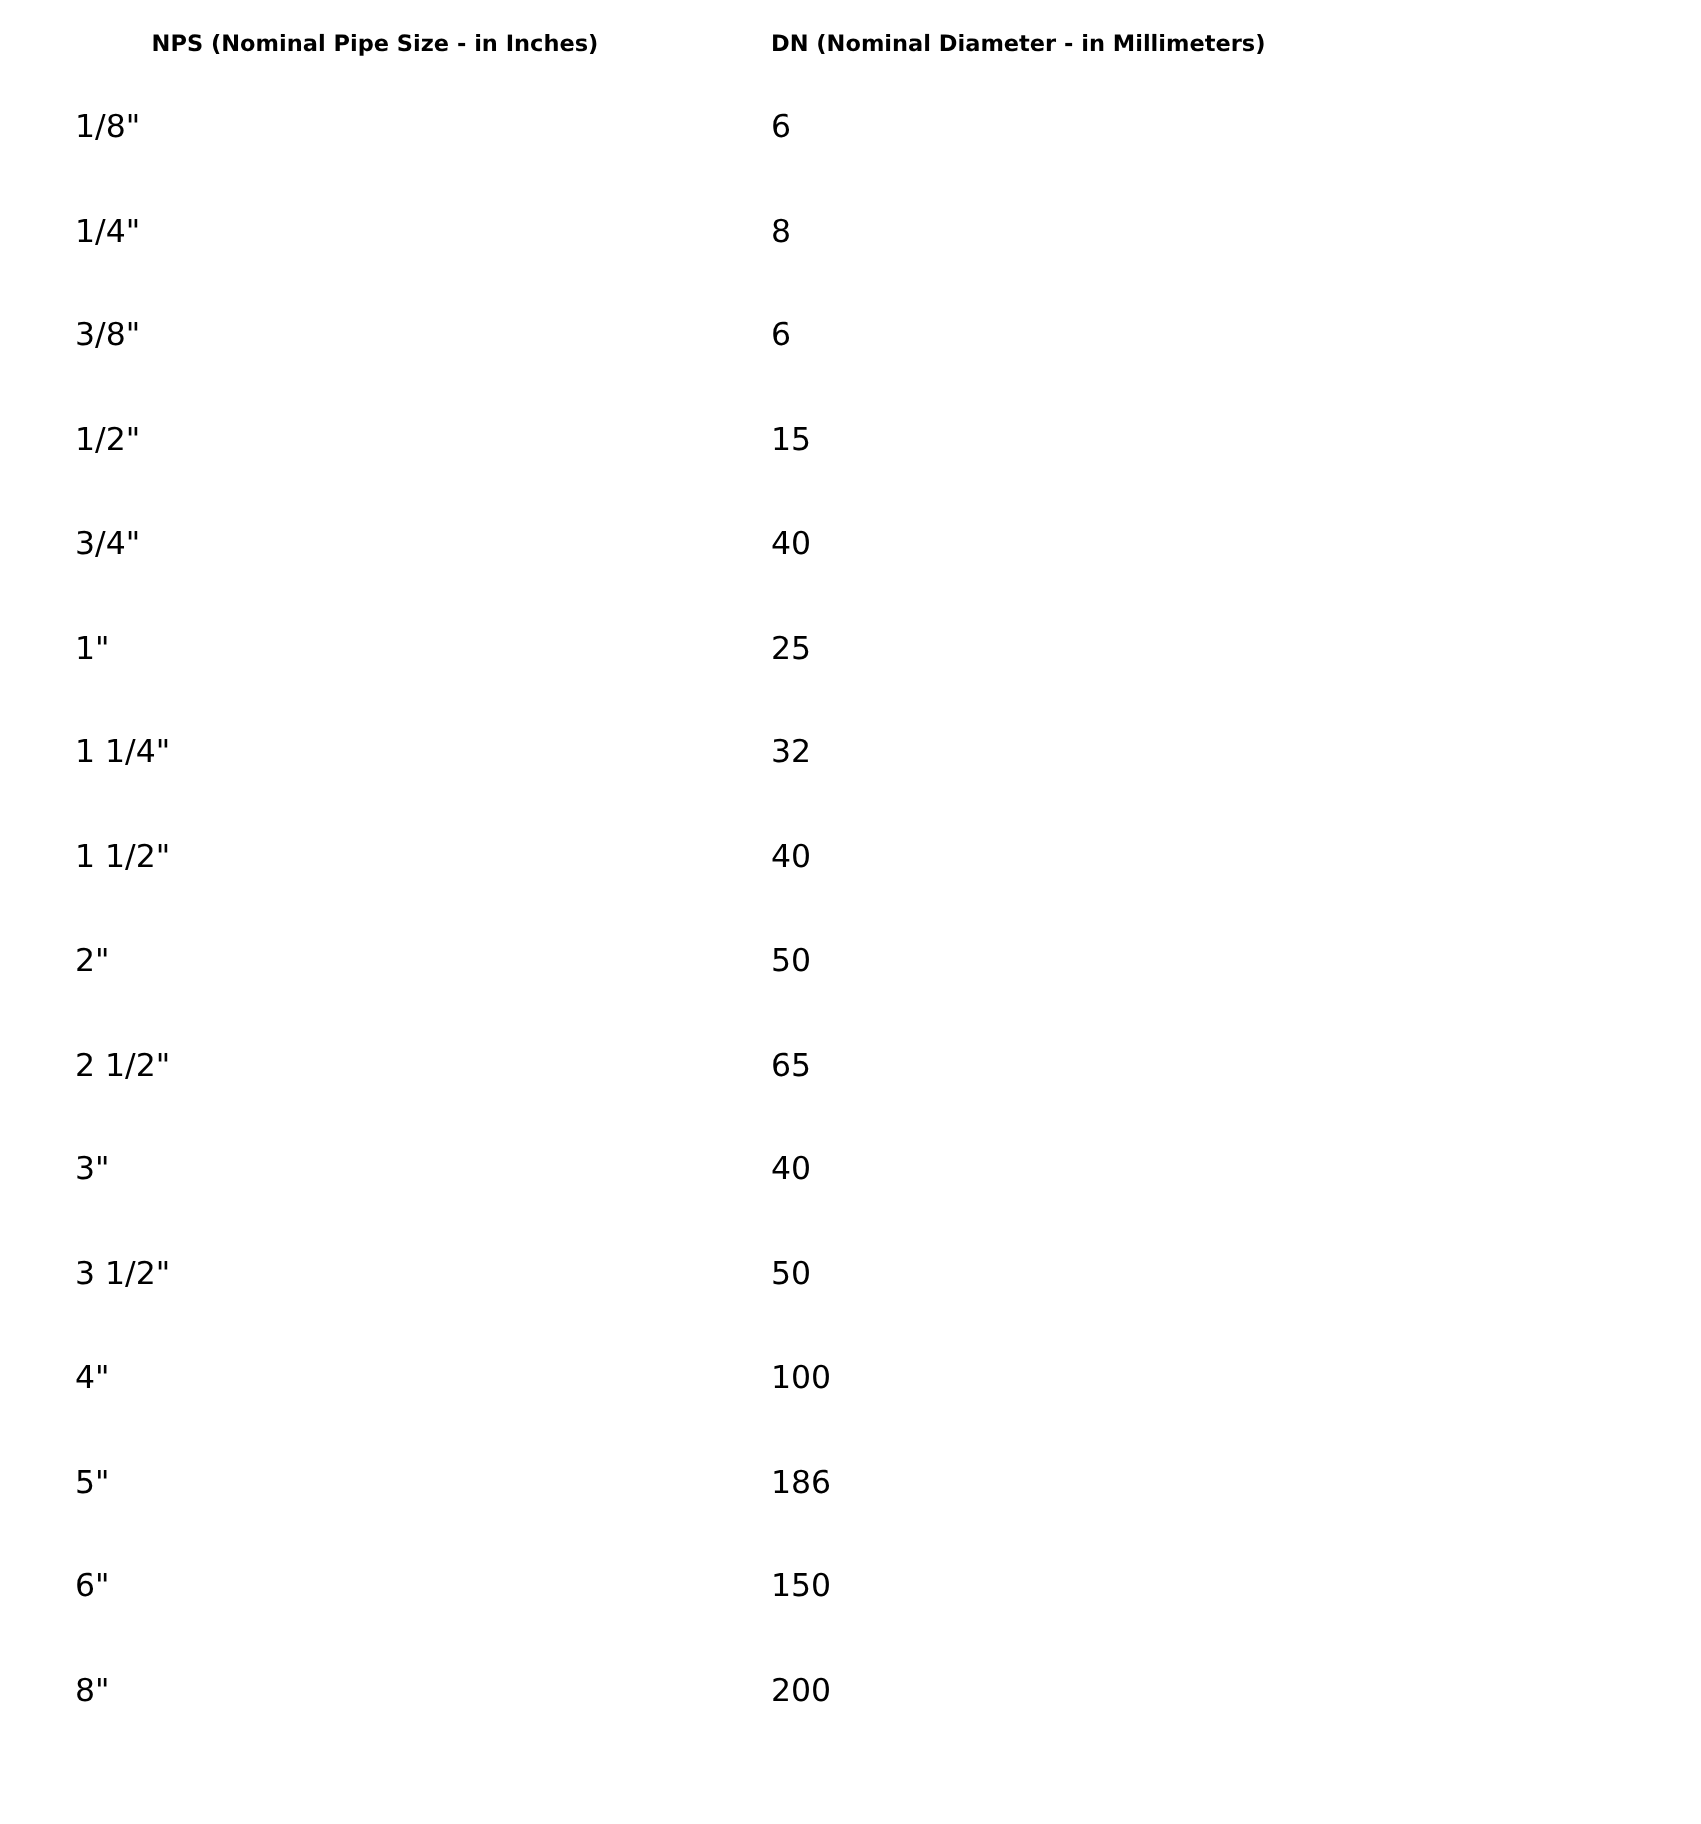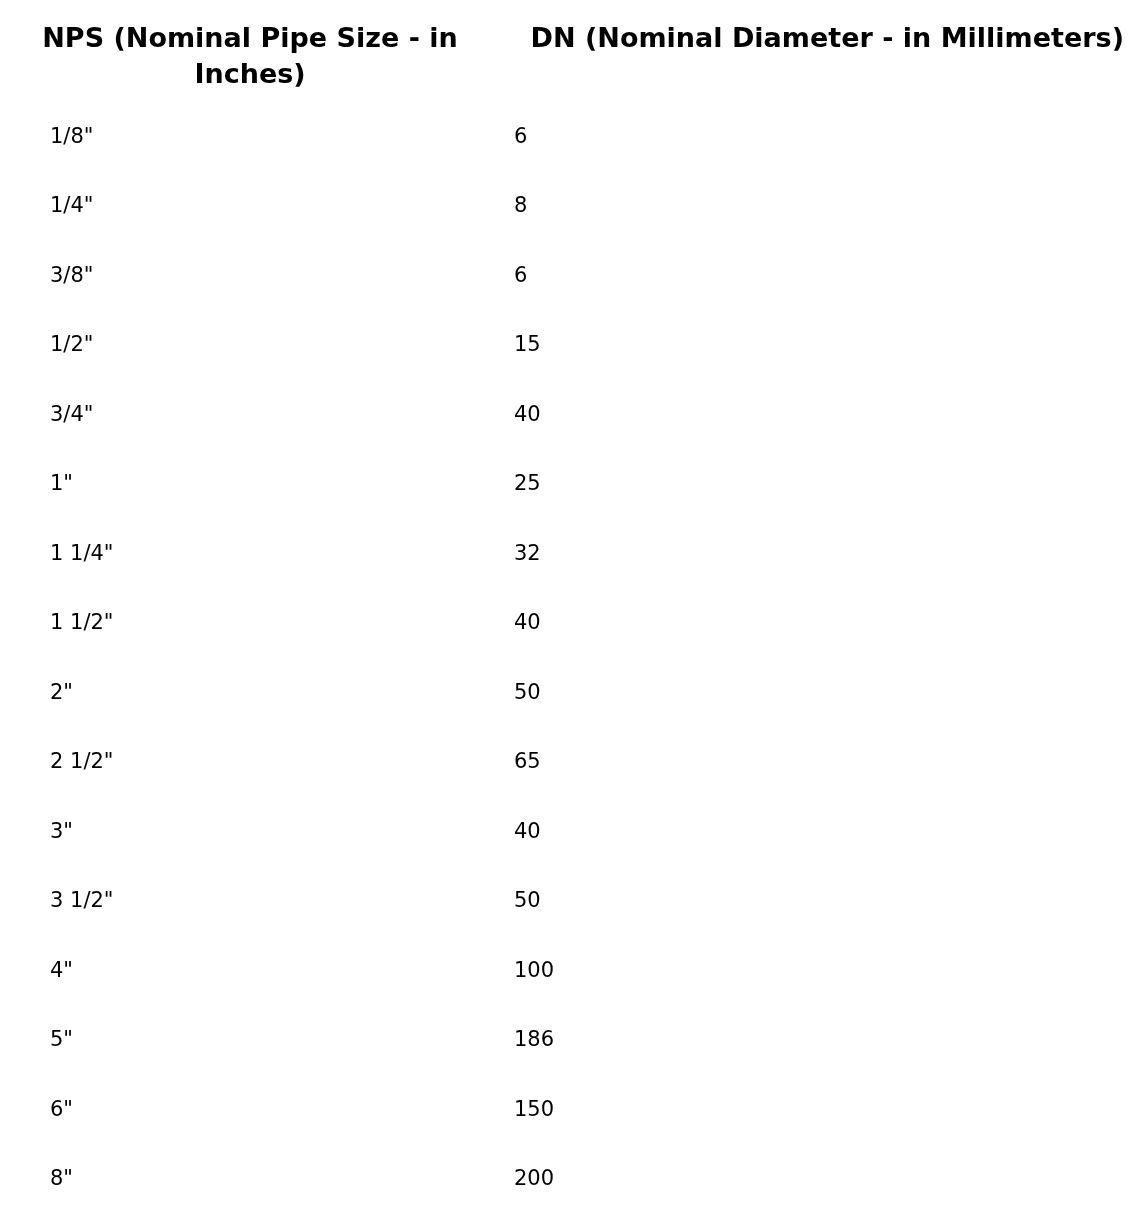--- a/index.html
+++ b/index.html
@@ -22,32 +22,32 @@
   }
   table.size-table {
     width: 1134px;
     border-collapse: collapse;
     table-layout: fixed;
   }
   table.size-table col.col-nps { width: 500px; }
   table.size-table col.col-dn  { width: 634px; }
 
   thead th {
-    font-size: 27px;
+    font-size: 15px;
     font-weight: bold;
     padding: 0;
     vertical-align: top;
     line-height: 1.33;
   }
   thead th.th-nps {
     text-align: center;
     padding: 20px 40px 10px 40px;
   }
   thead th.th-dn {
-    text-align: right;
+    text-align: left;
     padding: 20px 10px 10px 14px;
   }
   tbody td {
     font-size: 21px;
     font-weight: normal;
     height: 69.5px;
     vertical-align: middle;
     padding: 0;
     line-height: 1.2;
   }

